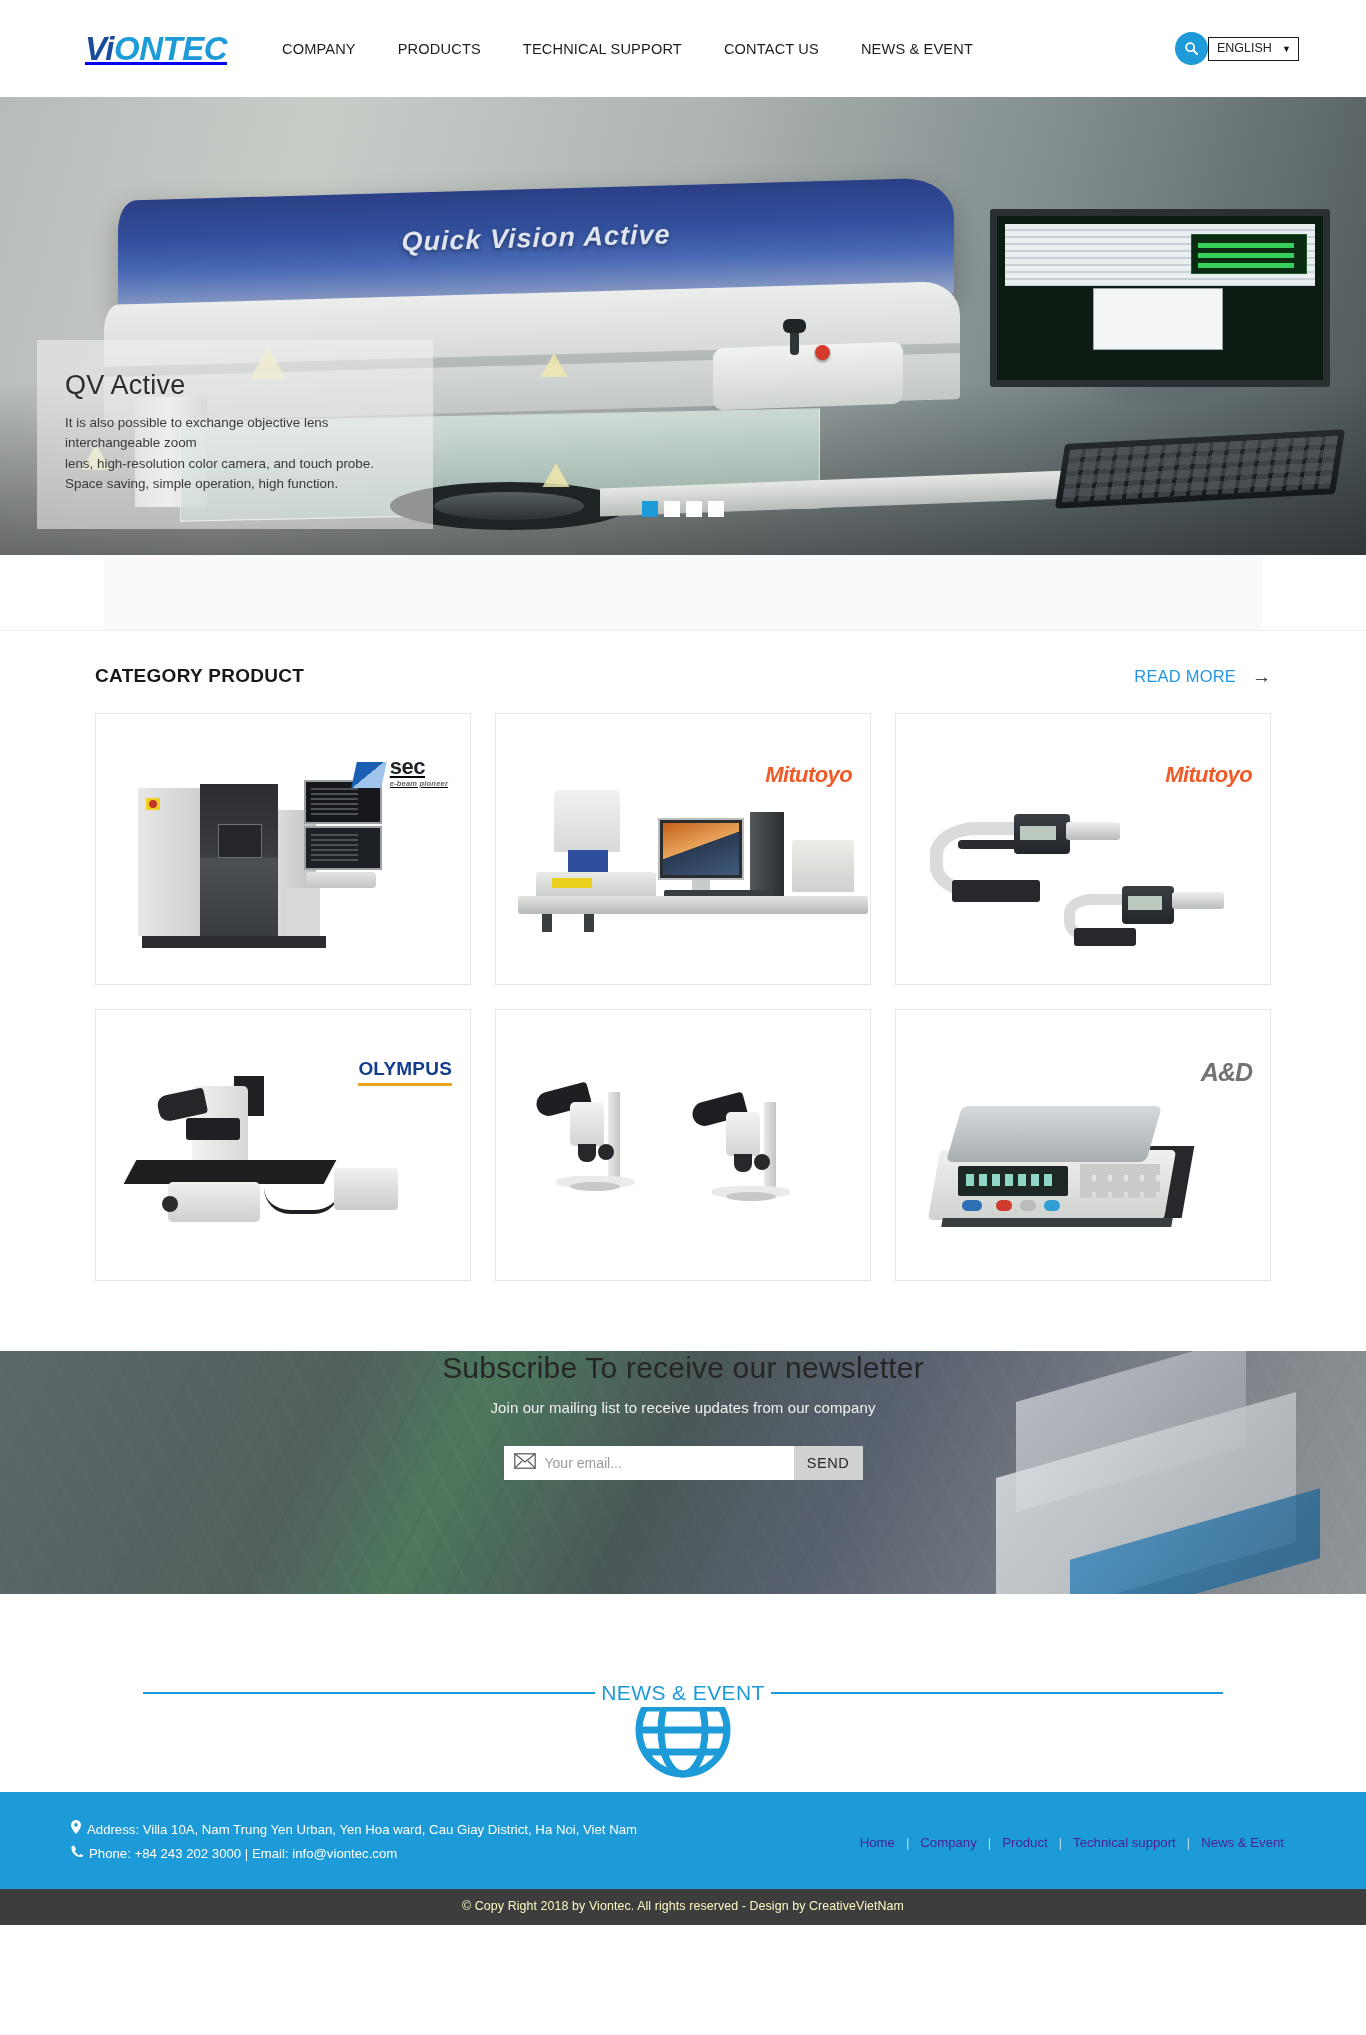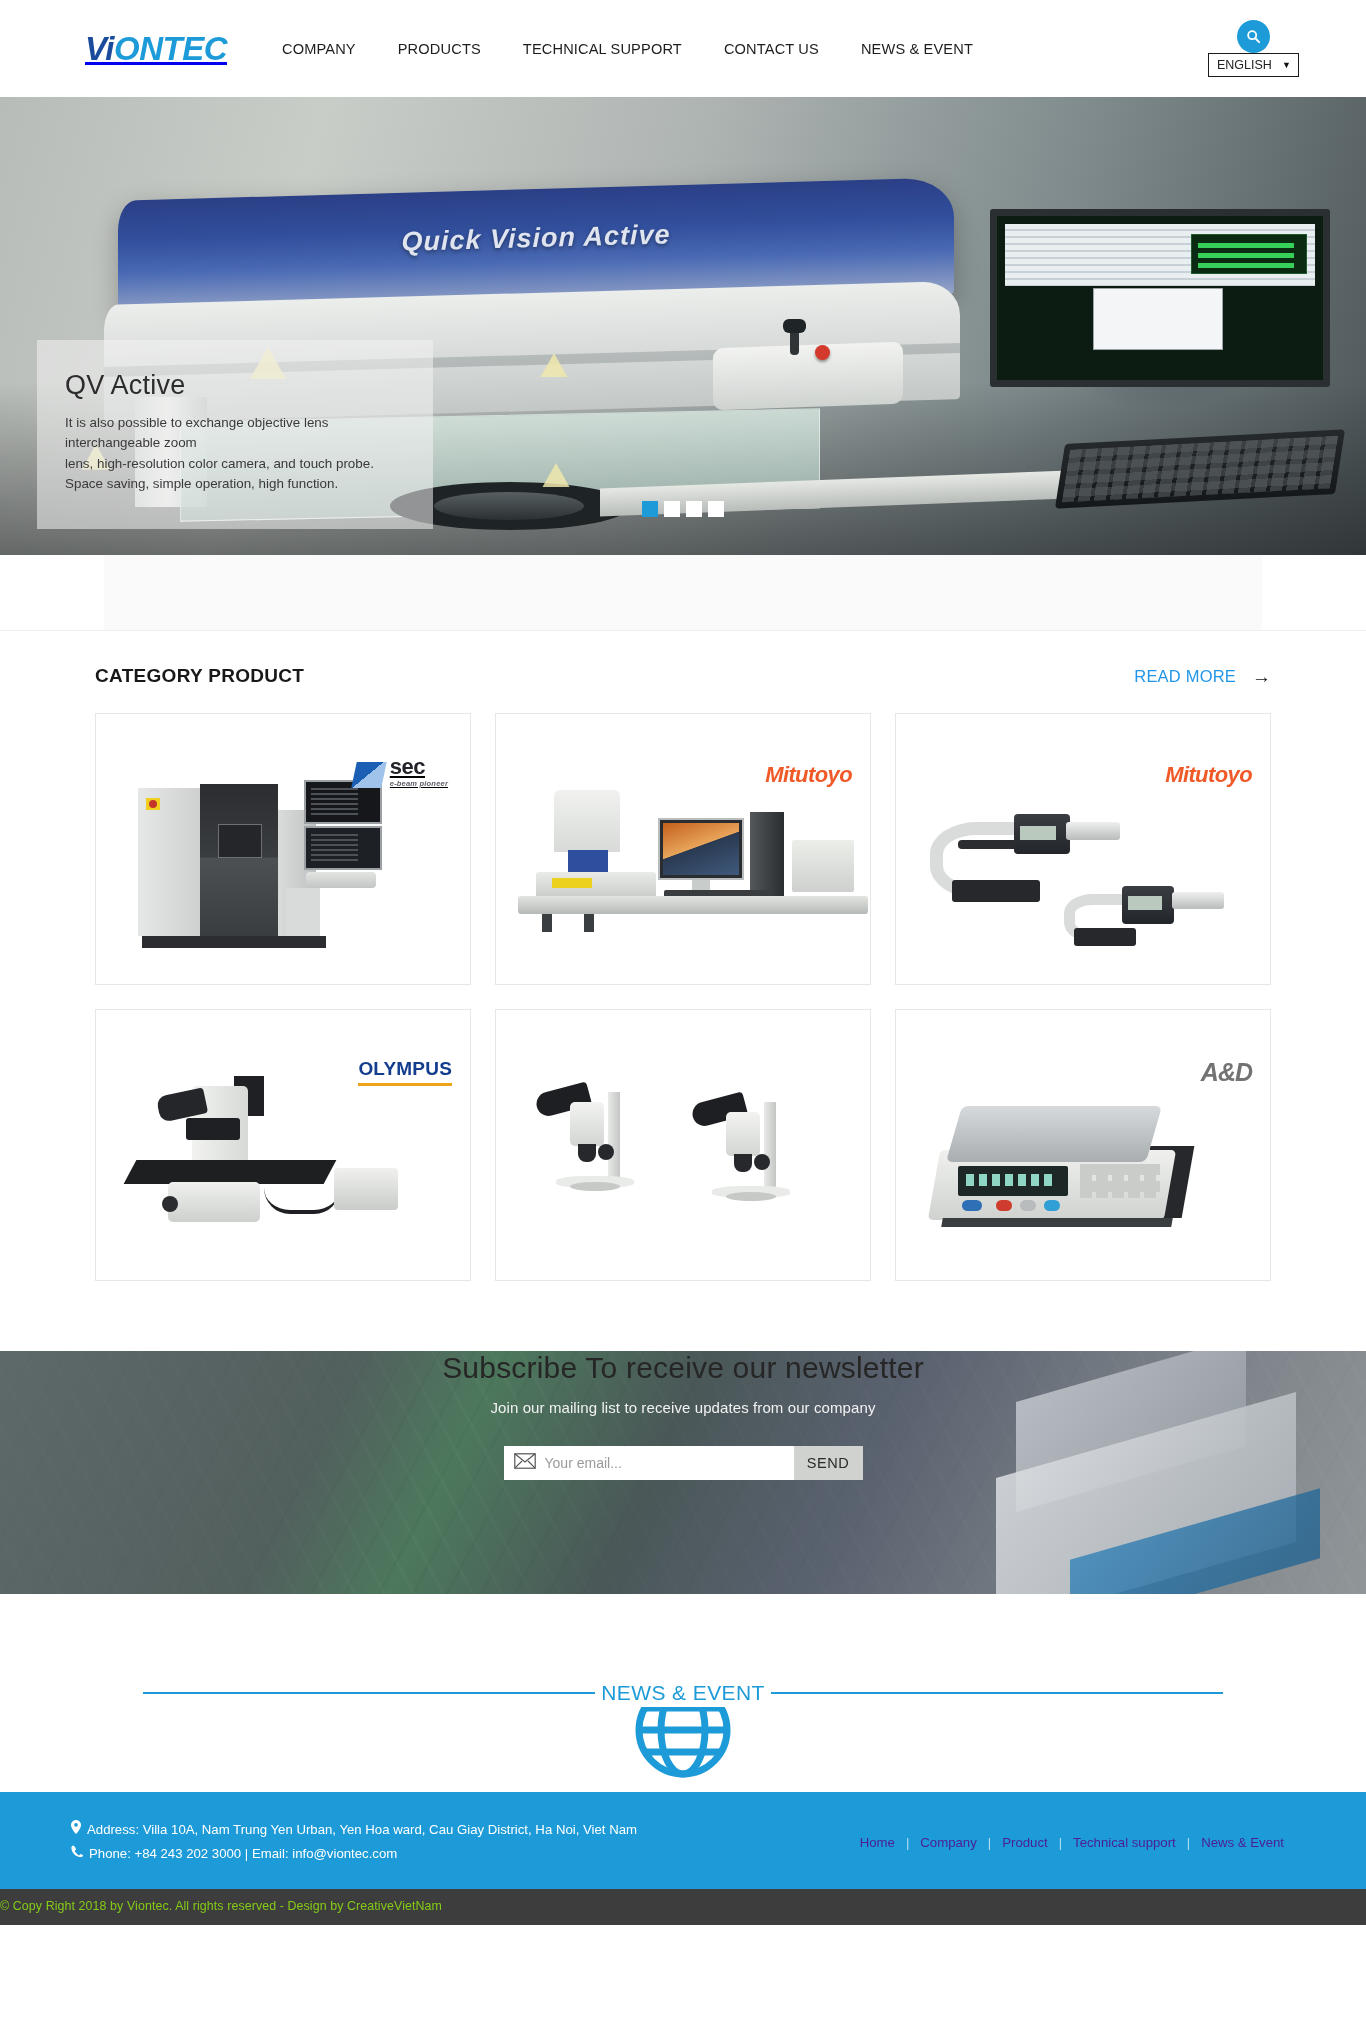--- a/index.html
+++ b/index.html
@@ -53,21 +53,20 @@
     letter-spacing: 0.15px;
     padding: 10px 21px;
     white-space: nowrap;
   }
 
   .header-right {
     margin-left: auto;
     display: flex;
     align-items: center;
     padding-right: 4px;
-    flex-direction: column;
   }
   .search-btn {
     width: 33px; height: 33px;
     border-radius: 50%;
     background: #1d9bd8;
     display: flex; align-items: center; justify-content: center;
     border: none; cursor: pointer;
   }
   .search-btn svg { display: block; }
   .lang-select {
@@ -548,21 +547,22 @@
     font-size: 13.2px;
   }
   .f-nav a {
     color:#4c1d95; text-decoration:none;
     padding: 0 11px;
   }
   .f-nav .sep { color: rgba(255,255,255,0.65); }
 
   .copyright {
     background:#3d3d3d;
-    color:#84cc16;
+    color:#fef9c3;
+    text-align:center;
     font-size: 12.4px;
     padding: 10px 0 12px 0;
     letter-spacing: 0.1px;
   }
 </style>
 </head>
 <body>
 
 <header class="header">
   <div class="header-inner">

